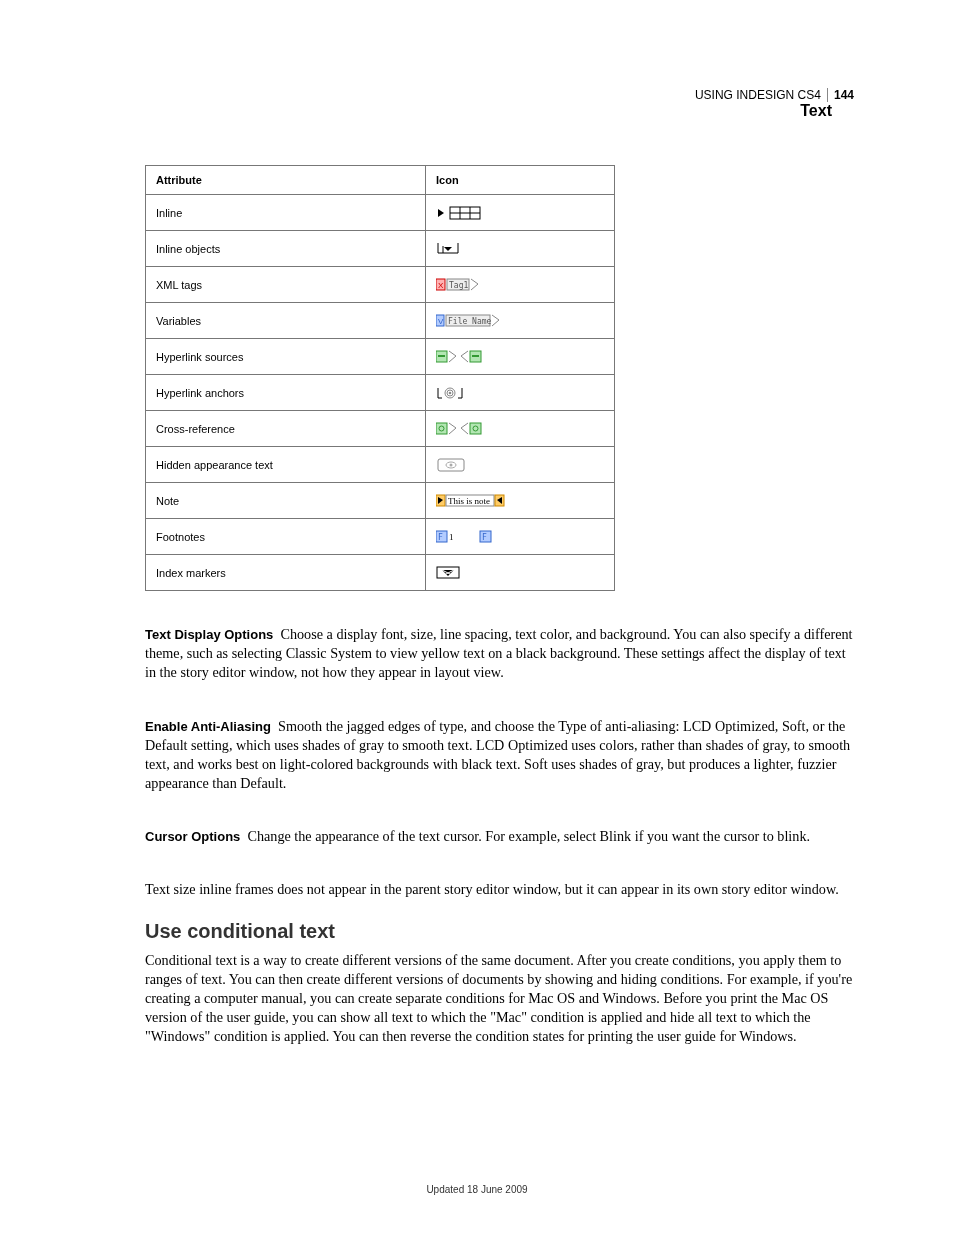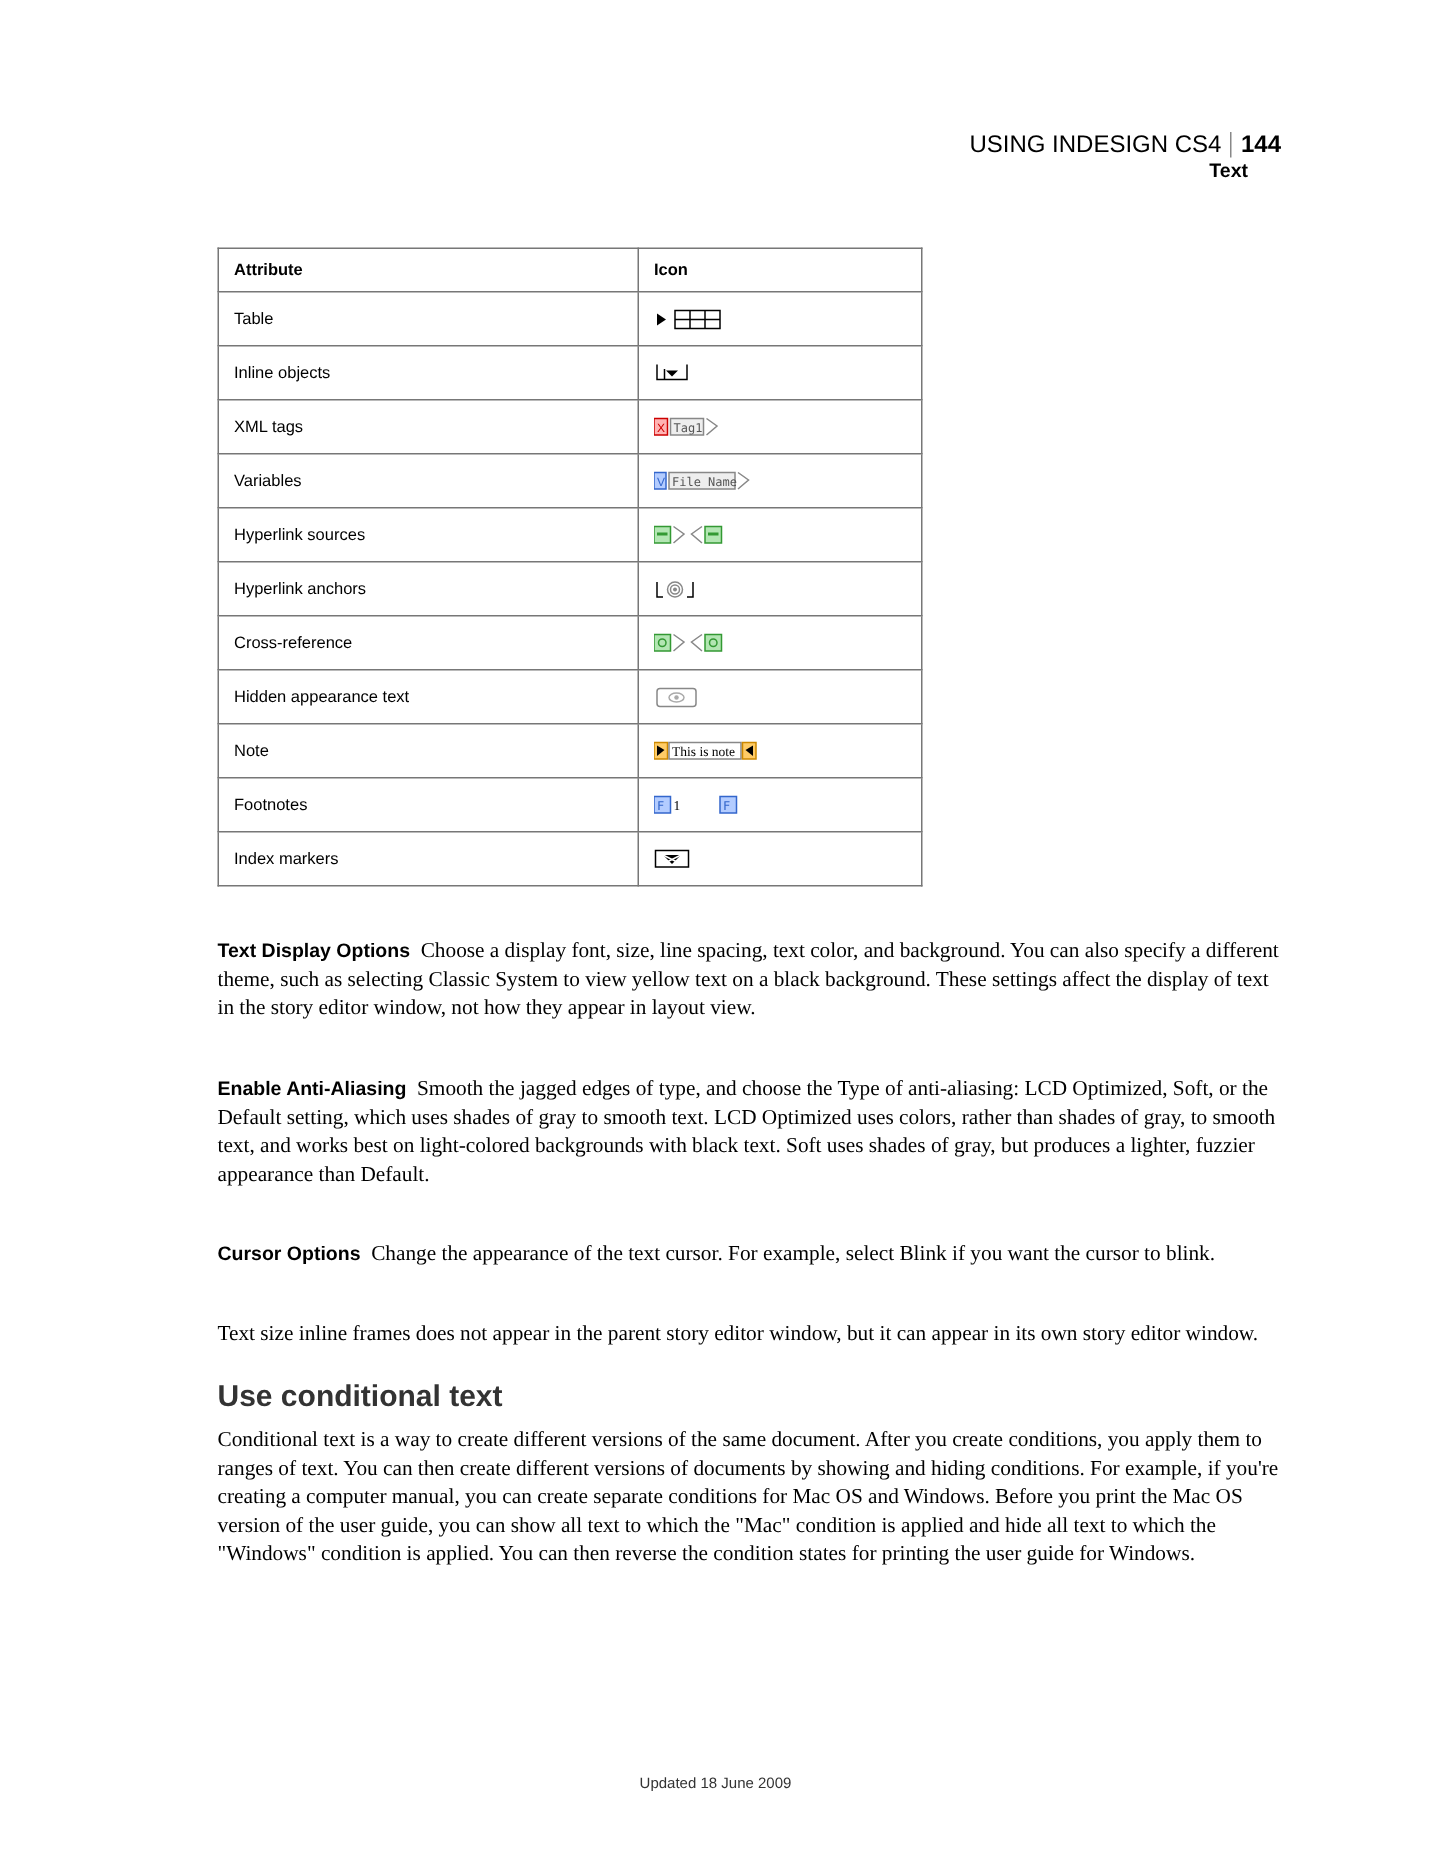--- a/index.html
+++ b/index.html
@@ -1,21 +1,21 @@
 <!DOCTYPE html>
 <html><head>
 <meta charset="utf-8">
 <style>
   * { box-sizing: border-box; margin: 0; padding: 0; }
   body { font-family: Georgia, 'Times New Roman', serif; font-size: 14px; color: #000; background: #fff; width: 954px; height: 1235px; position: relative; }
   .page { padding: 90px 100px 0 145px; }
   .header { position: absolute; top: 88px; right: 100px; text-align: right; font-family: Arial, Helvetica, sans-serif; }
-  .header-line1 { font-size: 16px; padding-left: 48px; }
+  .header-line1 { font-size: 12px; padding-left: 48px; }
   .header-line1 .pg { font-weight: bold; margin-left: 6px; padding-left: 6px; border-left: 1px solid #888; }
-  .header-line2 { font-size: 13px; font-weight: bold; padding-right: 22px; }
+  .header-line2 { font-size: 16px; font-weight: bold; padding-right: 22px; }
   .content { margin-top: 75px; }
   table.attr { border-collapse: collapse; width: 470px; font-family: Arial, Helvetica, sans-serif; font-size: 11px; }
   table.attr th, table.attr td { border: 1px solid #777; padding: 8px 10px; text-align: left; vertical-align: middle; }
   table.attr th { font-weight: bold; }
   table.attr td.iconcell { height: 36px; }
   table.attr td.iconcell svg { display: block; }
   .para { margin-top: 34px; line-height: 1.35; font-size: 14.2px; }
   .para .lead { font-family: Arial, Helvetica, sans-serif; font-weight: bold; font-size: 13px; }
   h2 { font-family: Arial, Helvetica, sans-serif; font-weight: bold; font-size: 20px; color: #333; margin-top: 20px; }
   .footer { position: absolute; bottom: 40px; left: 0; right: 0; text-align: center; font-family: Arial, Helvetica, sans-serif; font-size: 10px; color: #333; }
@@ -34,21 +34,21 @@
   <div class="content">
     <table class="attr">
       <thead>
         <tr>
           <th>Attribute</th>
           <th>Icon</th>
         </tr>
       </thead>
       <tbody>
         <tr>
-          <td>Table</td>
+          <td>Inline</td>
           <td class="iconcell">
             <svg width="48" height="18">
                 <polygon points="2,5 2,13 8,9" fill="#000"></polygon>
                 <rect x="14" y="3" width="30" height="12" fill="none" stroke="#000" stroke-width="1"></rect>
                 <line x1="24" y1="3" x2="24" y2="15" stroke="#000"></line>
                 <line x1="34" y1="3" x2="34" y2="15" stroke="#000"></line>
                 <line x1="14" y1="9" x2="44" y2="9" stroke="#000"></line>
               </svg>
           </td>
         </tr>

